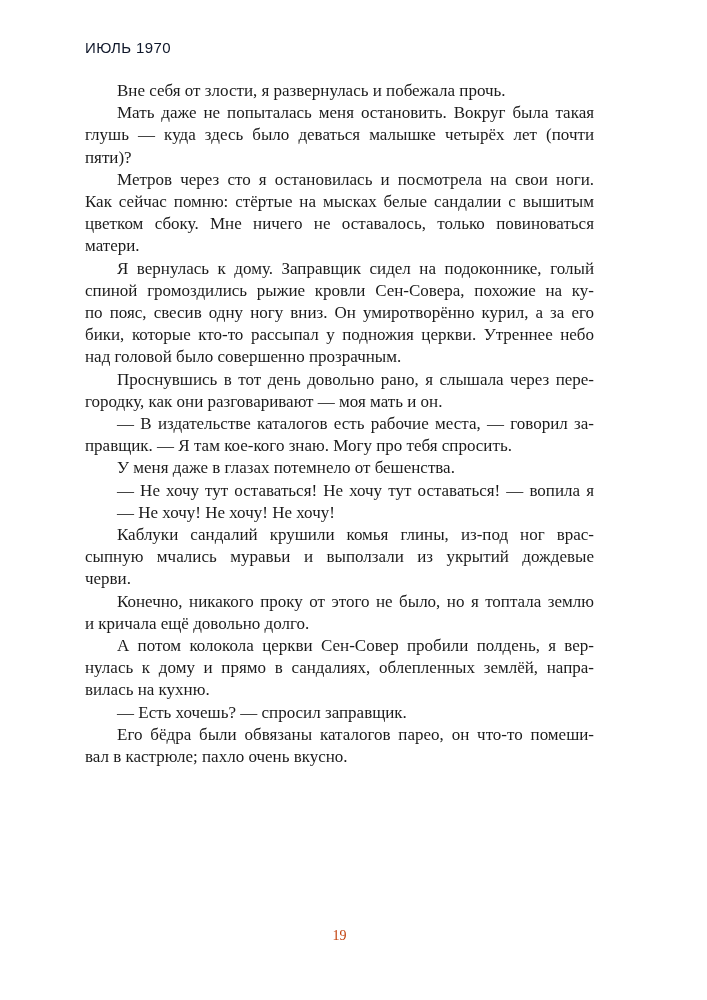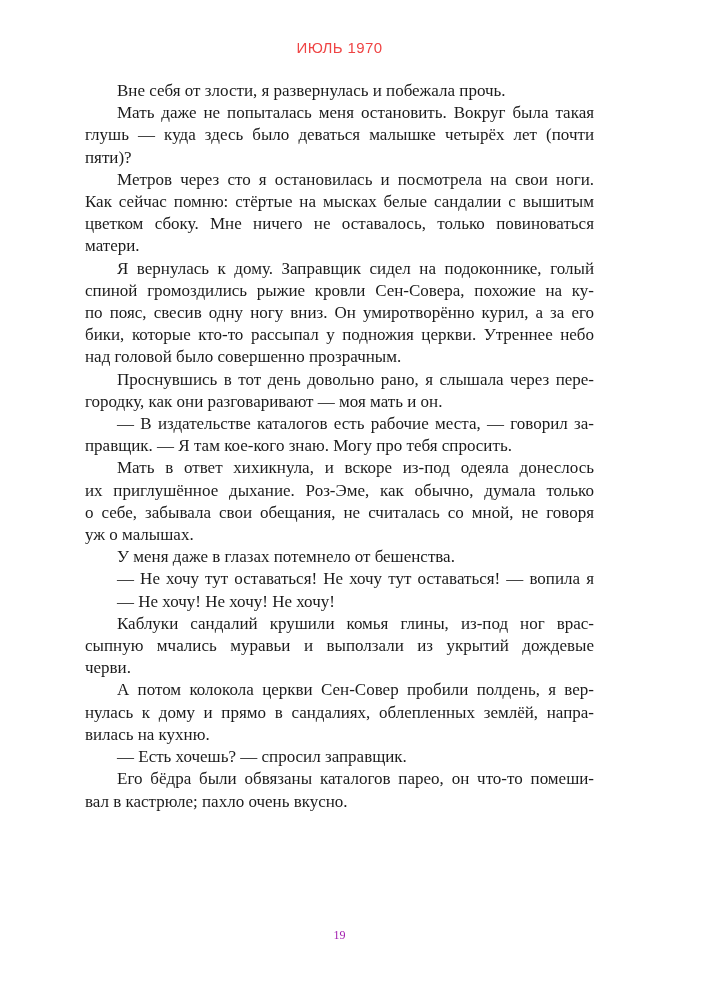--- a/index.html
+++ b/index.html
@@ -12,25 +12,25 @@
     background: #ffffff;
     overflow: hidden;
     font-family: "Liberation Serif", serif;
     color: #1b1b1b;
   }
   .running-head {
     position: absolute;
     top: 39px;
     left: 85px;
     width: 509px;
-    text-align: center;
+    text-align: left;
     font-family: "Liberation Sans", sans-serif;
     font-size: 15px;
     letter-spacing: 0.4px;
-    color: #ef4444;
+    color: #0f172a;
   }
   .body-text {
     position: absolute;
     top: 80px;
     left: 85px;
     width: 509px;
     font-size: 17px;
     line-height: 22.2px;
   }
   .para { margin: 0; }
@@ -42,22 +42,22 @@
   }
   .line.first { text-indent: 32px; }
   .line.last { text-align-last: left; font-family: Liberation Serif, serif; }
   .page-number {
     position: absolute;
     top: 928px;
     left: 85px;
     width: 509px;
     text-align: center;
     font-family: "Liberation Serif", serif;
-    font-size: 12px;
-    color: #a21caf;
+    font-size: 14px;
+    color: #c2410c;
   }
 </style>
 </head>
 <body>
 
 <div class="page">
   <div class="running-head">ИЮЛЬ 1970</div>
 
   <div class="body-text">
       <p class="para">
@@ -83,38 +83,36 @@
       </p>
       <p class="para">
         <span class="line first">Проснувшись в тот день довольно рано, я слышала через пере-</span>
         <span class="line last">городку, как они разговаривают — моя мать и он.</span>
       </p>
       <p class="para">
         <span class="line first">— В издательстве каталогов есть рабочие места, — говорил за-</span>
         <span class="line last">правщик. — Я там кое-кого знаю. Могу про тебя спросить.</span>
       </p>
       <p class="para">
-        <span class="line first">Мать в ответ хихикнула, и вскоре из-под одеяла донеслось</span>
-        <span class="line">их приглушённое дыхание. Роз-Эме, как обычно, думала только</span>
-        <span class="line">о себе, забывала свои обещания, не считалась со мной, не говоря</span>
-        <span class="line last">уж о малышах.</span>
-      </p>
-      <p class="para">
         <span class="line first last">У меня даже в глазах потемнело от бешенства.</span>
       </p>
       <p class="para">
         <span class="line first">— Не хочу тут оставаться! Не хочу тут оставаться! — вопила я</span>
       </p>
       <p class="para">
         <span class="line first last">— Не хочу! Не хочу! Не хочу!</span>
       </p>
       <p class="para">
         <span class="line first">Каблуки сандалий крушили комья глины, из-под ног врас-</span>
         <span class="line">сыпную мчались муравьи и выползали из укрытий дождевые</span>
         <span class="line last">черви.</span>
+      </p>
+      <p class="para">
+        <span class="line first">Конечно, никакого проку от этого не было, но я топтала землю</span>
+        <span class="line last">и кричала ещё довольно долго.</span>
       </p>
       <p class="para">
         <span class="line first">А потом колокола церкви Сен-Совер пробили полдень, я вер-</span>
         <span class="line">нулась к дому и прямо в сандалиях, облепленных землёй, напра-</span>
         <span class="line last">вилась на кухню.</span>
       </p>
       <p class="para">
         <span class="line first last">— Есть хочешь? — спросил заправщик.</span>
       </p>
       <p class="para">

